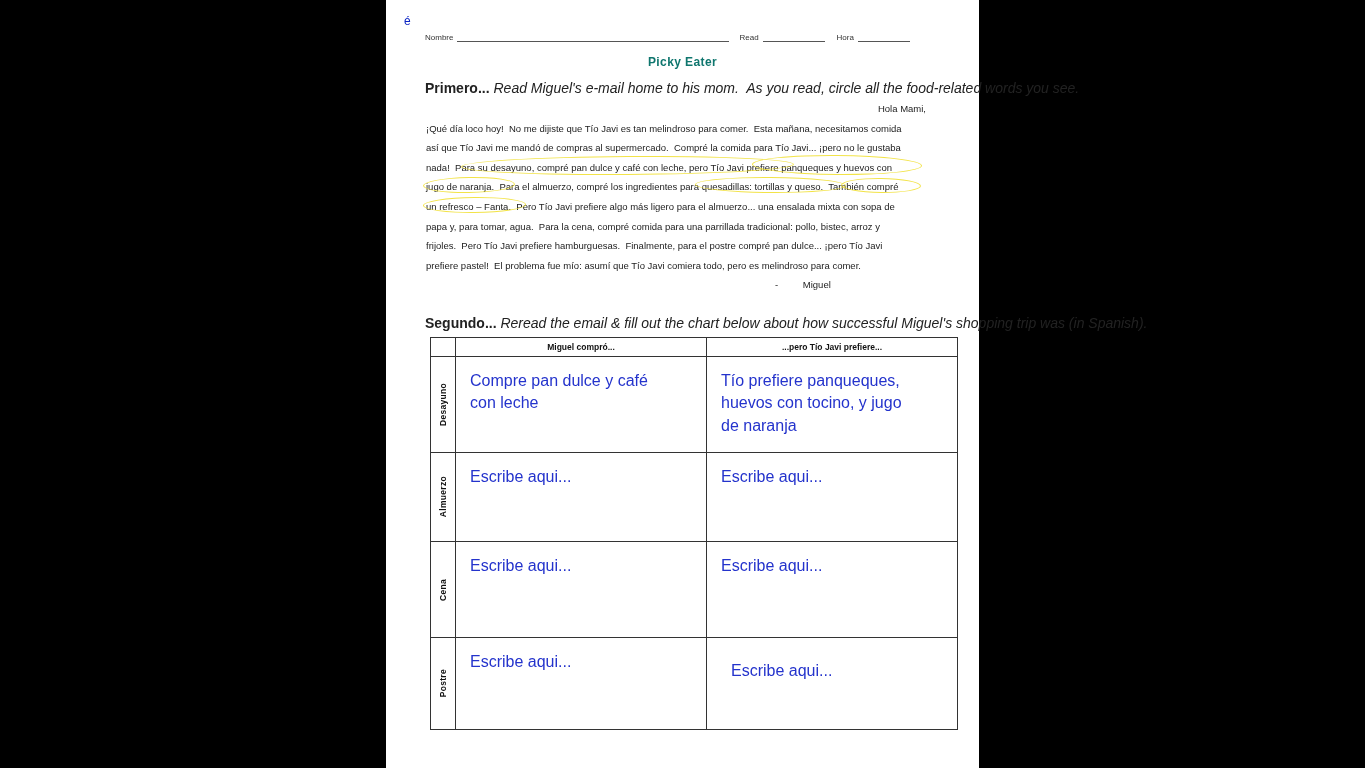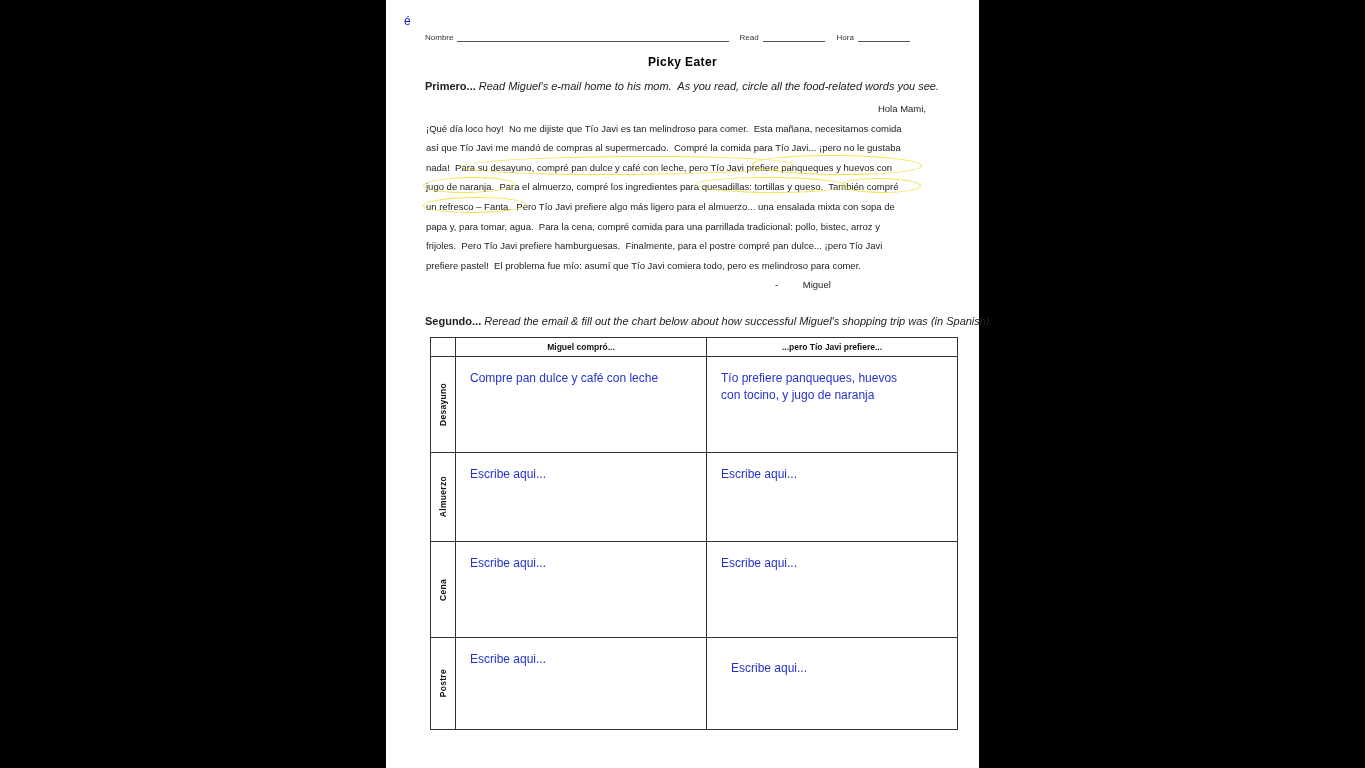--- a/index.html
+++ b/index.html
@@ -11,23 +11,23 @@
   .stray { position:absolute; left:18px; top:14px; font-size:12px; color:#0a23c4; }
 
   .header-line { position:absolute; left:39px; top:33px; width:488px; display:flex;
                  align-items:flex-end; font-size:8px; color:#333; }
   .blank { border-bottom:1px solid #555; height:9px; display:inline-block; }
   .blank.nombre { width:272px; margin:0 10px 0 4px; }
   .blank.fecha  { width:62px;  margin:0 12px 0 4px; }
   .blank.hora   { width:52px;  margin:0 0 0 4px; }
 
   .title { position:absolute; left:0; top:55px; width:100%; text-align:center;
-           font-size:12px; font-weight:bold; letter-spacing:.4px; color:#000000; }
+           font-size:12px; font-weight:bold; letter-spacing:.4px; color:#0f766e; }
 
-  .instr { position:absolute; left:39px; font-size:11px; color:#222; white-space:pre; }
+  .instr { position:absolute; left:39px; font-size:14px; color:#222; white-space:pre; }
   .instr b { font-style:normal; font-weight:bold; }
   .instr i { font-style:italic; }
   .instr.primero { top:80px; }
   .instr.segundo { top:315px;text-align:right; }
 
   .email { position:absolute; left:40px; top:99px; width:500px; font-size:9.5px;
            color:#222; }
   .email-line { height:19.6px; line-height:19.6px; white-space:pre; }
   .greeting { padding-left:17px;text-align:right; }
   .signature { height:19.6px; line-height:19.6px; padding-left:349px; }
@@ -38,21 +38,21 @@
 
   .chart-table { position:absolute; left:36px; top:337px;
                  display:grid; grid-template-columns:25px 251px 251px;
                  grid-template-rows:19px 96px 89px 96px 92px;
                  border-top:1px solid #333; border-left:1px solid #333;margin-left:8px; }
   .cell { border-right:1px solid #333; border-bottom:1px solid #333; position:relative; }
   .hcell { font-size:8.5px; font-weight:bold; text-align:center; line-height:18px; color:#111; }
   .vcell { display:flex; align-items:center; justify-content:center; }
   .vlabel { writing-mode:vertical-rl; transform:rotate(180deg); font-size:8.5px;
             font-weight:bold; color:#111; letter-spacing:.3px; }
-  .answer { font-size:12px; line-height:1.4; color:#2433cc; padding:13px 12px 0 14px;
+  .answer { font-size:16px; line-height:1.4; color:#2433cc; padding:13px 12px 0 14px;
             max-width:215px; }
   .answer.offset { padding-top:22px; padding-left:24px; }
 </style>
 </head>
 <body>
 
 <div class="page">
 
   <span class="stray">é</span>
 

